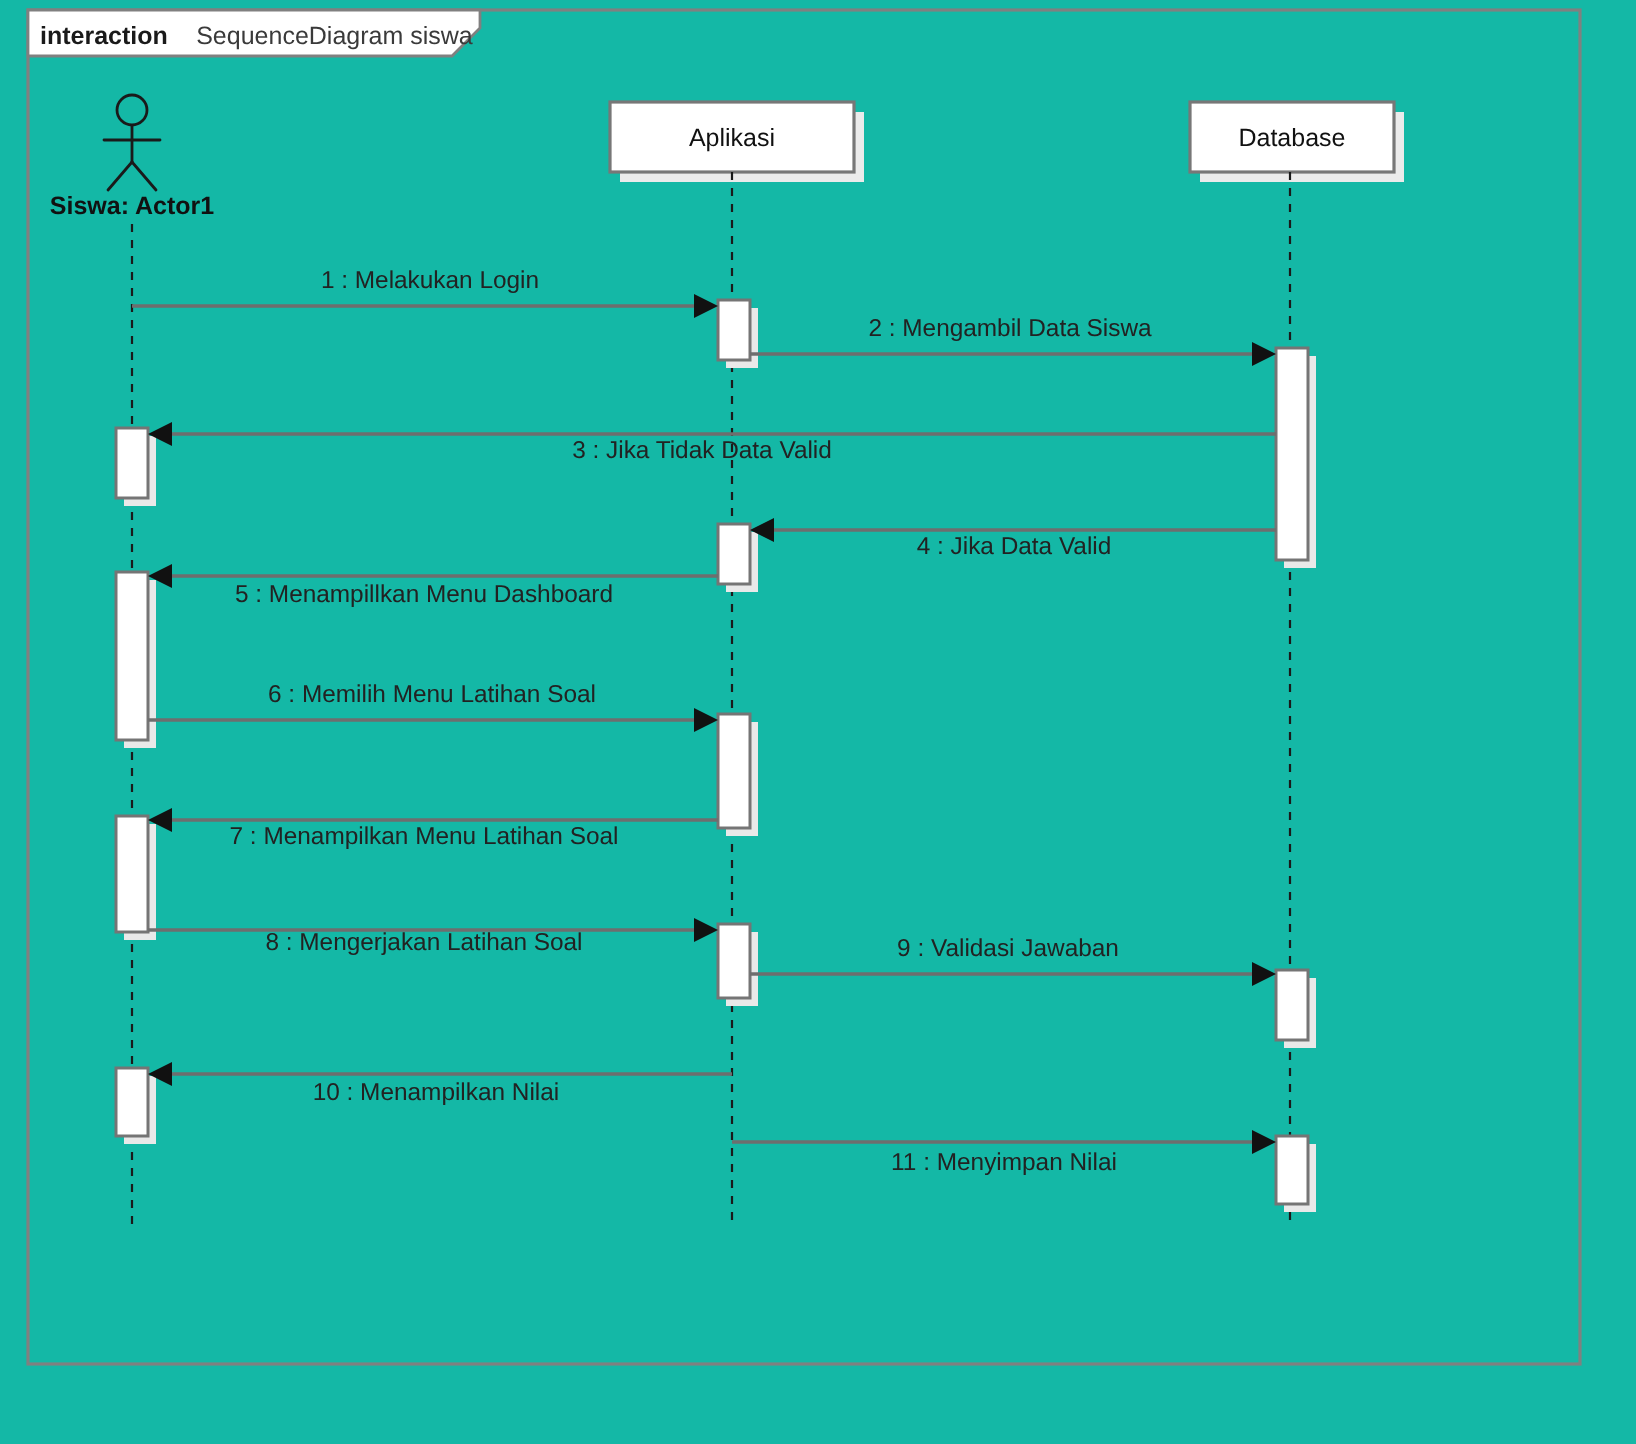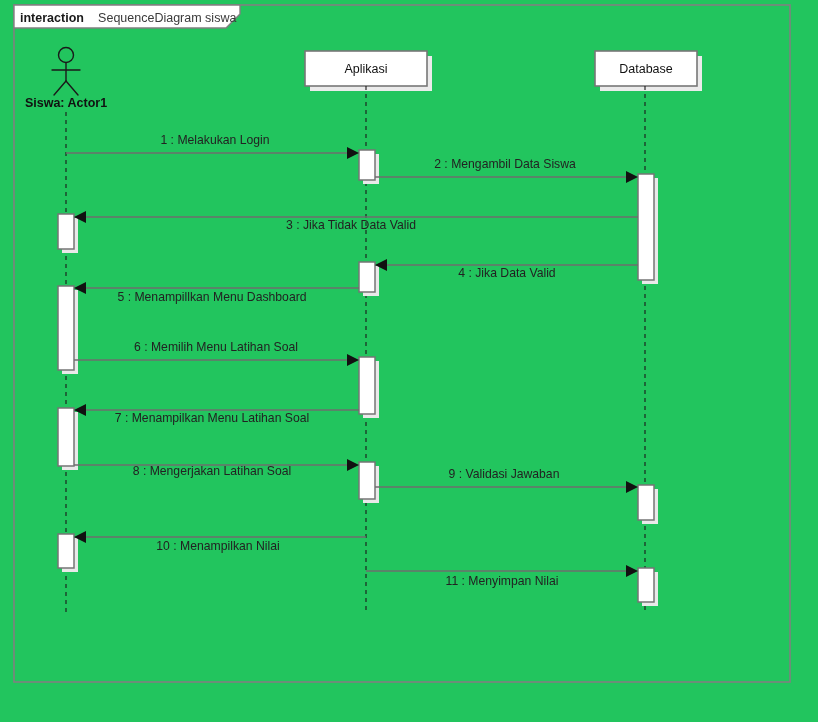--- a/index.html
+++ b/index.html
@@ -6,21 +6,21 @@
   html, body {
     margin: 0;
     padding: 0;
     background: #ffffff;
     font-family: "Liberation Sans", sans-serif;
   }
   #canvas {
     position: relative;
     width: 818px;
     height: 722px;
-    background: #22c55e;
+    background: #14b8a6;
     overflow: hidden;
   }
   svg.diagram {
     position: absolute;
     left: 0;
     top: 0;
     width: 818px;
     height: 722px;
   }
   .frame-rect {

